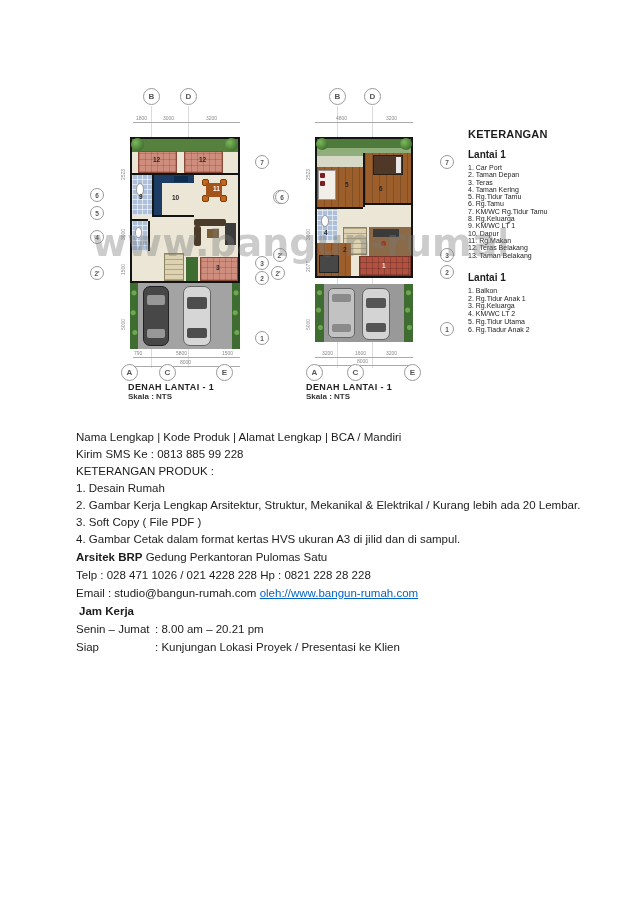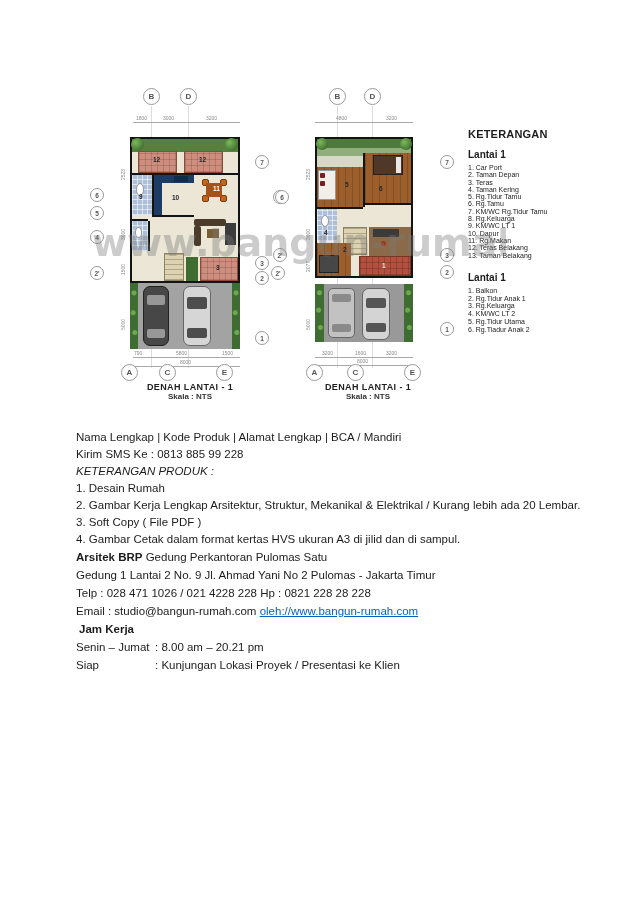--- a/index.html
+++ b/index.html
@@ -13,21 +13,21 @@
   .dim { position:absolute; font-size:5px; color:#8b8b8b; white-space:nowrap; z-index:3; }
   .vdim { transform:rotate(-90deg); transform-origin:0 0; }
   .bubble { position:absolute; width:14px; height:14px; border:1px solid #9a9a9a; border-radius:50%;
             background:#fff; color:#555; font-size:6.5px; font-weight:bold;
             display:flex; align-items:center; justify-content:center; z-index:3; }
   .bubble.lg { width:17px; height:17px; font-size:8px; }
   .planbody { position:absolute; z-index:1; }
   .walls { position:absolute; border:2px solid #141414; background:#ebe6d6; }
   .iwall { position:absolute; background:#141414; z-index:2; }
   .roomnum { position:absolute; font-size:6.5px; font-weight:bold; color:#26262b; z-index:4; }
-  .caption { position:absolute; text-align:center; z-index:3; color:#1f1f1f; }
+  .caption { position:absolute; text-align:left; z-index:3; color:#1f1f1f; }
   .caption .l1 { font-weight:bold; font-size:9px; letter-spacing:.4px; }
   .caption .l2 { font-weight:bold; font-size:8px; color:#333; }
   .tree { position:absolute; border-radius:50%;
           background:radial-gradient(circle at 35% 35%, #7cb85a, #2d5a22); z-index:2; }
   .terr { background:#cf8e7d;
           background-image:repeating-linear-gradient(0deg, rgba(0,0,0,.14) 0 1px, transparent 1px 6px),
                            repeating-linear-gradient(90deg, rgba(0,0,0,.14) 0 1px, transparent 1px 6px);
           border:1px solid #8a4a3a; position:absolute; }
   .terr-red { background:#b4503f;
           background-image:repeating-linear-gradient(0deg, rgba(0,0,0,.18) 0 1px, transparent 1px 6px),
@@ -64,21 +64,21 @@
   .legend .items { margin-top:4px; }
   .legend .items div { font-size:7px; line-height:7.3px; white-space:nowrap; }
   .legend .sec1 { margin-top:9px; }
   .legend .sec2 { margin-top:13px; }
   .legend .sec2 .items div { line-height:7.8px; }
 
   
   .bodytext { position:absolute; left:76px; top:429px; width:548px;
               font-size:11.5px; color:#1c1c1c; line-height:17px; z-index:2; }
   .bodytext p { margin:0; }
-  .gap11 { margin-top:11px; } .gap10 { margin-top:10px; } .gap9 { margin-top:9px;font-style:italic; }
+  .gap11 { margin-top:11px; } .gap10 { margin-top:10px; } .gap9 { margin-top:9px; }
   .gap13 { margin-top:13px; } .gap15 { margin-top:15px; } .gap7 { margin-top:7px; }
   .lh18 { line-height:18px; }
   .accent { font-weight:bold; }
   .italic { font-style:italic; }
   .bold { font-weight:bold; }
   .link { text-decoration:underline; }
   .hlabel { display:inline-block; width:79px; }
 </style>
 </head>
 <body>
@@ -378,21 +378,20 @@
     <p class="gap9">KETERANGAN PRODUK :</p>
     <p>1. Desain Rumah</p>
     <p>2. Gambar Kerja Lengkap Arsitektur, Struktur, Mekanikal &amp; Elektrikal / Kurang lebih ada 20 Lembar.</p>
     <p>3. Soft Copy ( File PDF )</p>
     <p>4. Gambar Cetak dalam format kertas HVS ukuran A3 di jilid dan di sampul.</p>
 
 
     <p class="gap15 lh18">
       <span class="bold">Arsitek BRP</span><span> Gedung Perkantoran Pulomas Satu</span>
     </p>
-    <p class="lh18">Gedung 1 Lantai 2 No. 9 Jl. Ahmad Yani No 2 Pulomas - Jakarta Timur</p>
     <p class="lh18">Telp  : 028 471 1026 / 021 4228 228 Hp : 0821 228 28 228</p>
     <p class="lh18">
       <span>Email  : studio@bangun-rumah.com</span>
       <span>  </span>
       <a class="link" style="color:#0563C1" href="#">oleh://www.bangun-rumah.com</a>
     </p>
 
     <p class="gap7 lh18 bold" style="padding-left:3px">Jam Kerja</p>
     <p class="lh18">
       <span class="hlabel">Senin – Jumat</span><span>:  8.00 am – 20.21 pm</span>

